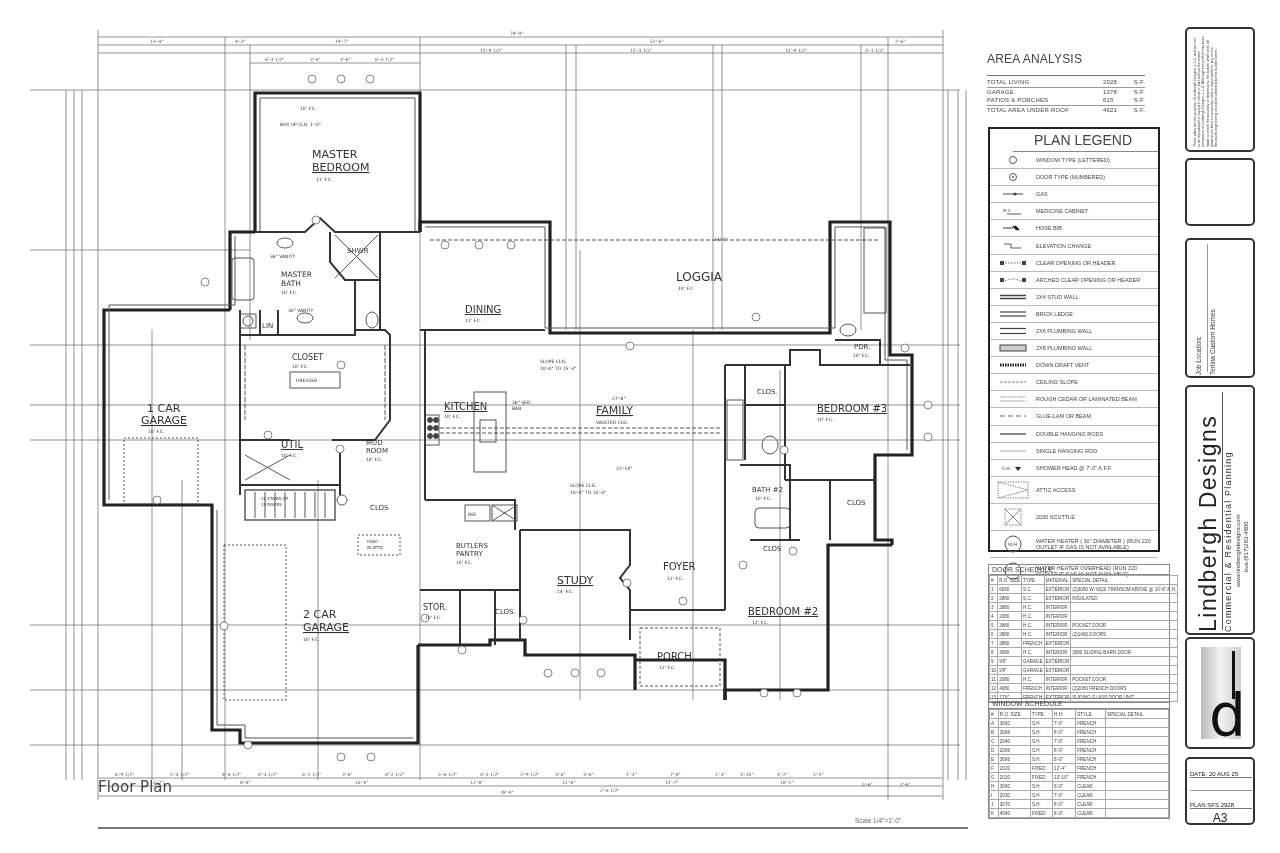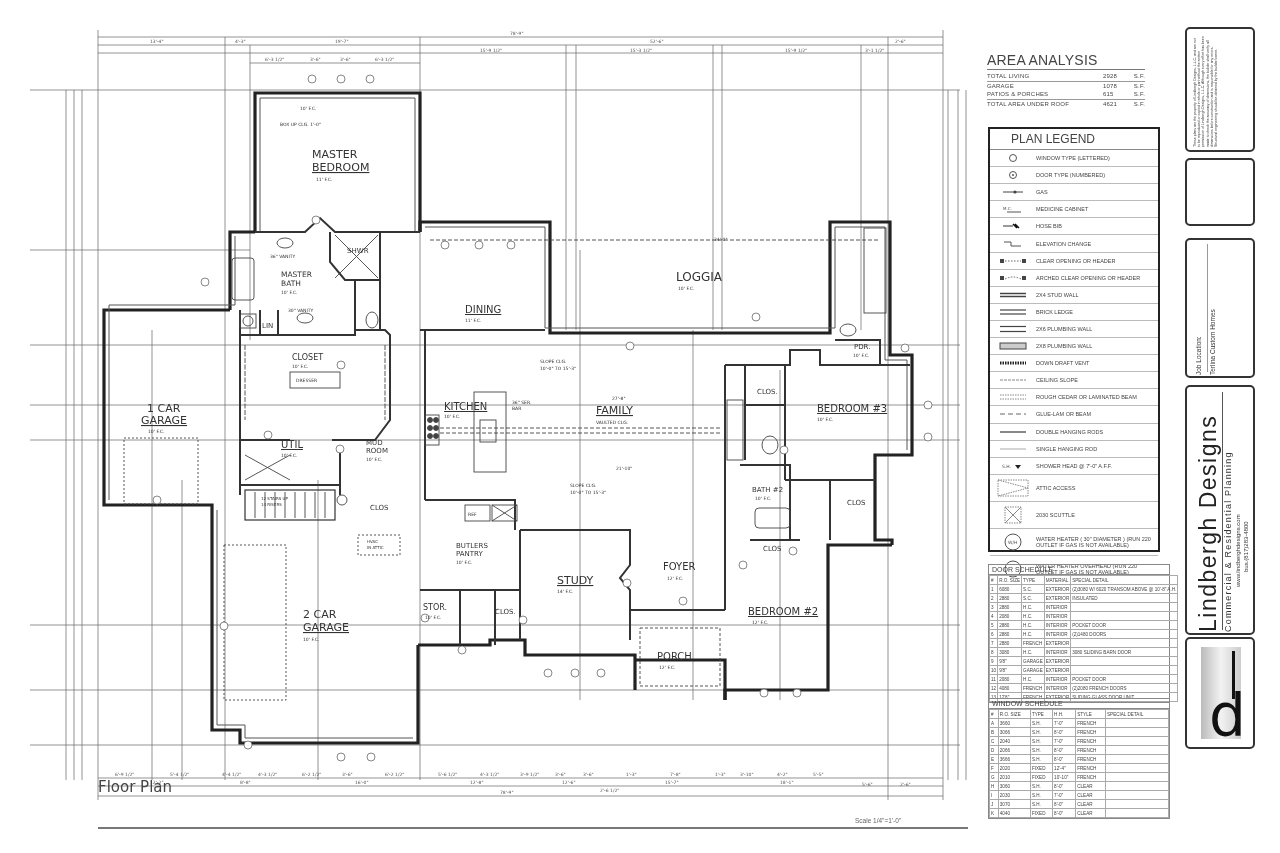--- a/index.html
+++ b/index.html
@@ -2,26 +2,26 @@
 <html><head>
 <meta charset="utf-8">
 <style>
   html,body{margin:0;padding:0;background:#ffffff;}
   body{width:1280px;height:853px;position:relative;overflow:hidden;font-family:"Liberation Sans",sans-serif;color:#222;}
   .sheet{position:absolute;left:0;top:0;width:1280px;height:853px;background:#fff;}
   svg text{font-family:"DejaVu Sans",sans-serif;}
   .plan-svg{position:absolute;left:0;top:0;}
   
   .area{position:absolute;left:987px;top:52px;width:158px;font-size:6px;color:#444;letter-spacing:.2px;}
-  .area .ttl{font-size:14px;border-bottom:1.5px solid #777;padding-bottom:1px;margin-bottom:2px;}
+  .area .ttl{font-size:12px;border-bottom:1.5px solid #777;padding-bottom:9px;margin-bottom:2px;}
   .area .row{display:flex;justify-content:space-between;padding:1px 0;}
   .area .row.sep{border-top:1.5px solid #999;margin-top:1px;}
   .area .v{width:42px;display:flex;justify-content:space-between;}
   .legend{position:absolute;left:988px;top:127px;width:172px;height:425px;border:2.5px solid #222;box-sizing:border-box;font-size:5.5px;color:#444;}
-  .legend .ttl{font-size:12px;padding:3px 21px;border-bottom:1.5px solid #888;}
+  .legend .ttl{font-size:14px;padding:3px 21px;border-bottom:1.5px solid #888;margin-left:23px;}
   .legend .li{display:flex;align-items:center;border-bottom:1px solid #bbb;height:16.1px;}
   .legend .li.tall{height:26px;}
   .legend .sym{width:46px;display:flex;justify-content:center;align-items:center;}
   .legend .lbl{flex:1;line-height:6px;}
   .sched{position:absolute;left:988px;width:180px;font-size:4.6px;color:#444;border:1px solid #888;}
   .sched .ttl{font-size:7px;border-bottom:1px solid #888;padding:1px 3px;}
   .sched table{border-collapse:collapse;width:100%;}
   .sched td{border:1px solid #aaa;padding:0 1px;height:8px;white-space:nowrap;overflow:hidden;}
   .tb{position:absolute;border:2px solid #333;border-radius:5px;box-sizing:border-box;}
   .vert{position:absolute;transform-origin:left top;transform:rotate(-90deg);white-space:nowrap;color:#333;}
@@ -826,17 +826,23 @@
     <div style="position:absolute;left:35px;top:5px;width:1px;height:238px;background:#555;"></div>
     <div class="vert" style="left:36px;top:245px;font-size:9px;letter-spacing:1.2px;">Commercial &amp; Residential Planning</div>
     <div class="vert" style="left:48px;top:200px;font-size:6px;">www.lindberghdesigns.com</div>
     <div class="vert" style="left:56px;top:185px;font-size:6px;">bus.(817)283-4800</div>
   </div>
   <div class="tb" style="left:1185px;top:637px;width:70px;height:112px;">
     <div style="position:absolute;left:14px;top:8px;width:40px;height:92px;background:linear-gradient(90deg,#bbb,#f2f2f2 50%,#ccc);"></div>
     <div style="position:absolute;left:45px;top:12px;width:3px;height:48px;background:#111;"></div>
     <div style="position:absolute;left:22px;top:48px;font-size:58px;line-height:58px;font-family:'DejaVu Sans',sans-serif;color:#111;">d</div>
   </div>
+  <div class="tb" style="left:1185px;top:757px;width:70px;height:68px;font-size:6px;">
+    <div style="position:absolute;left:3px;top:12px;width:62px;border-bottom:1px solid #777;">DATE: 20 AUG 25</div>
+    <div style="position:absolute;left:3px;top:30px;width:62px;border-bottom:1px solid #999;height:1px;"></div>
+    <div style="position:absolute;left:3px;top:43px;width:62px;border-bottom:1px solid #777;">PLAN:SFS 2928</div>
+    <div style="position:absolute;left:0;top:52px;width:66px;text-align:center;font-size:12px;">A3</div>
+  </div>
 
   <div class="bottom-title">Floor Plan</div>
   <div class="bottom-line"></div>
   <div class="scale">Scale 1/4"=1'-0"</div>
 </div>
 
 </body></html>

